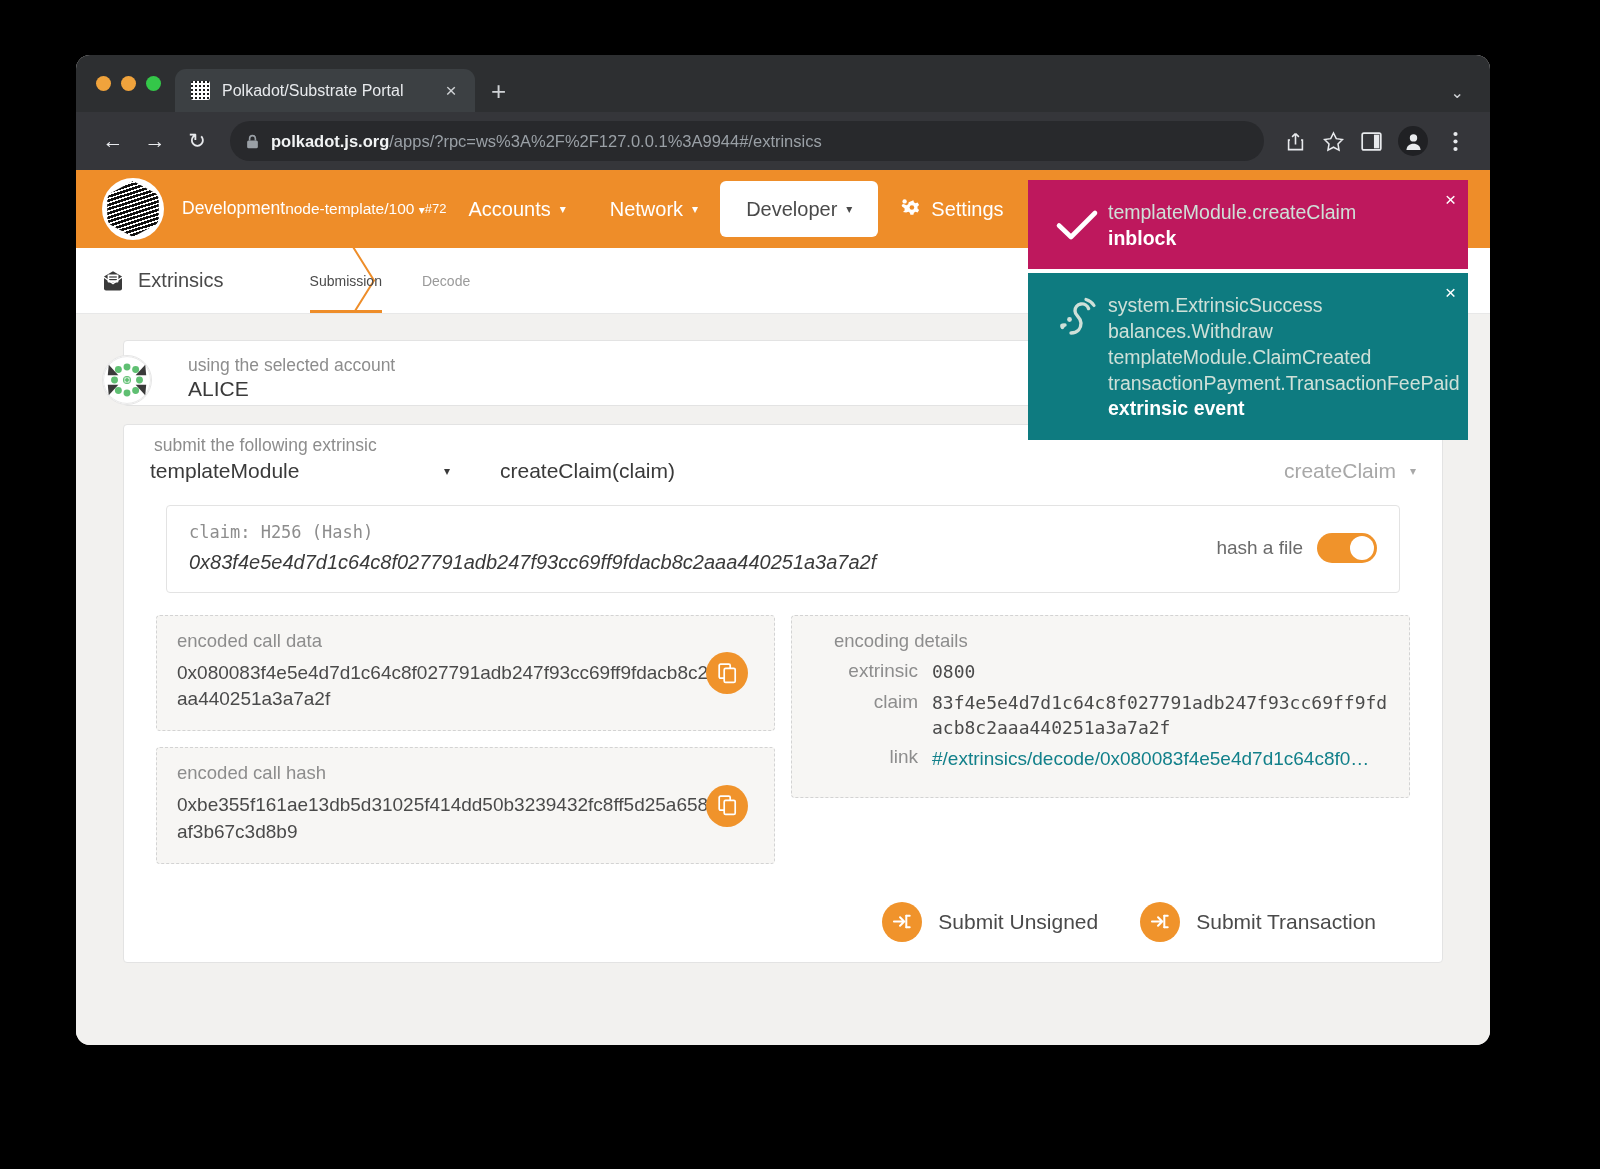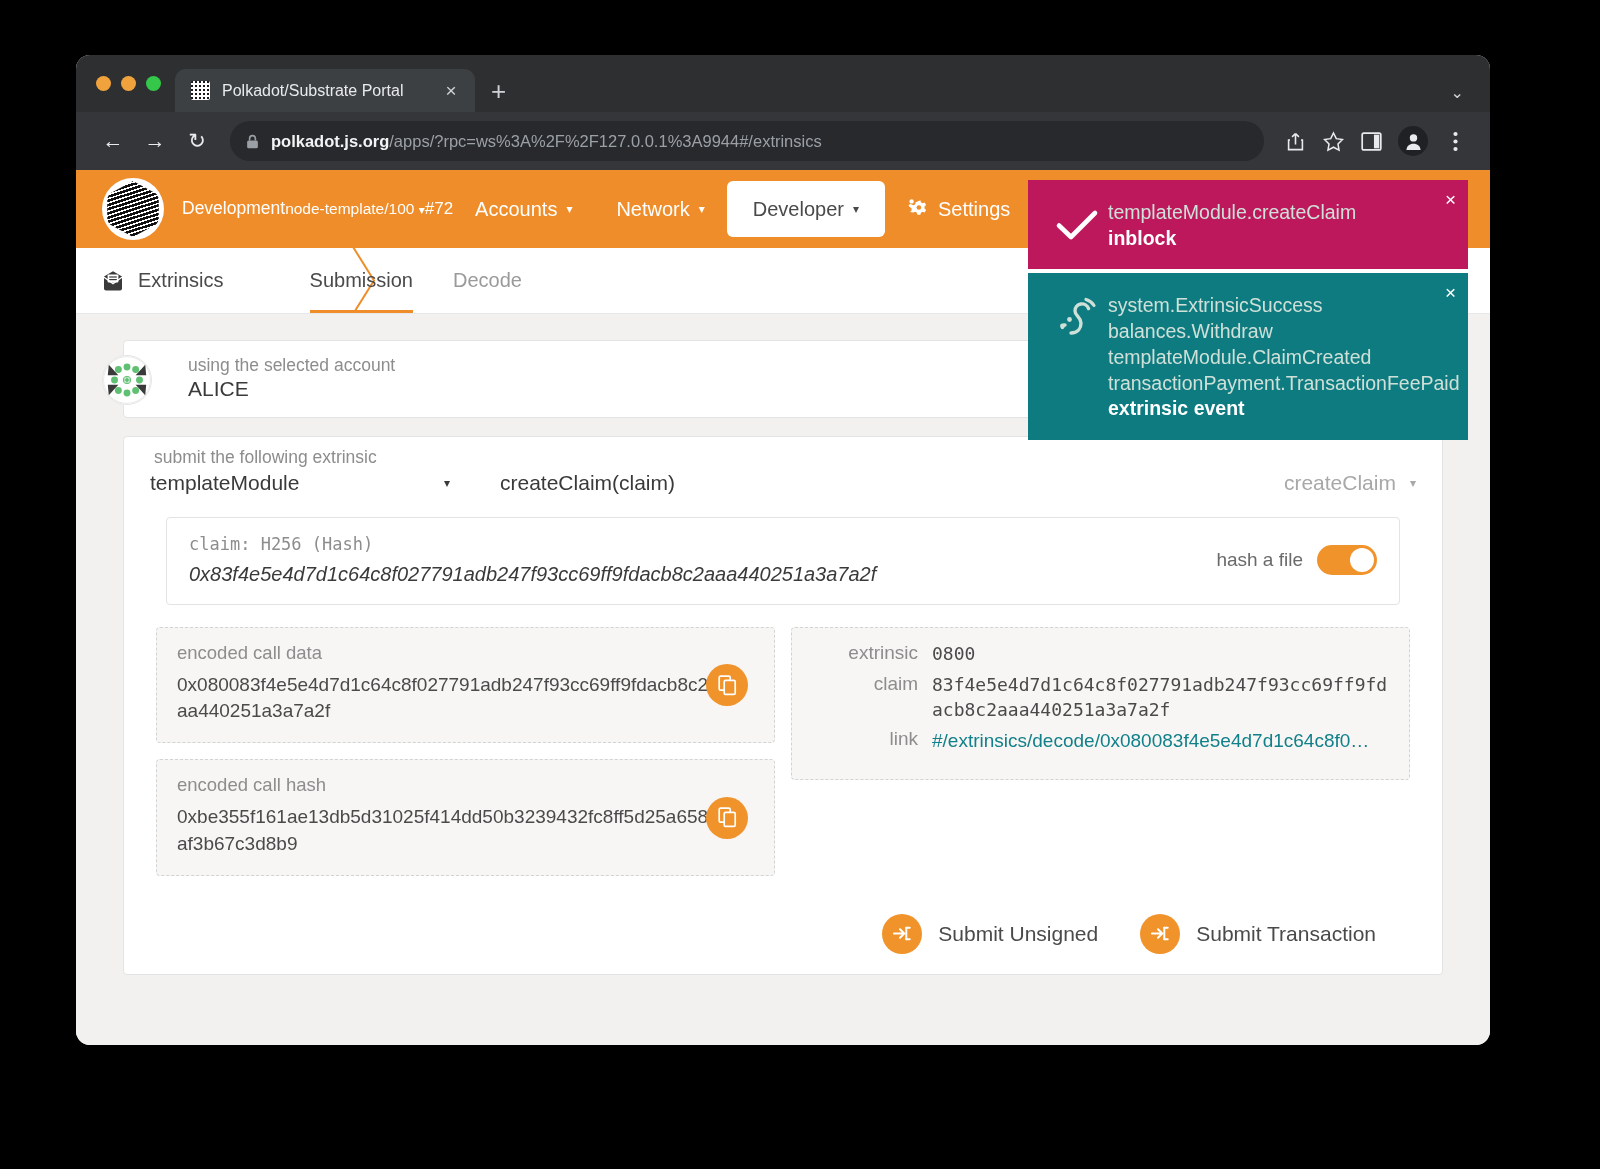--- a/index.html
+++ b/index.html
@@ -139,21 +139,21 @@
     background: #fff; display: flex; align-items: center; justify-content: center;
     flex: none;
   }
   .chain-info {
     color: #fff; text-align: center;
     line-height: 1.22; margin-left: 18px; cursor: pointer;
     display: flex; align-items: center;
   }
   .chain-name { font-size: 17.5px; }
   .chain-node { font-size: 15.5px; }
-  .chain-block { font-size: 17px; }
+  .chain-block { font-size: 13px; }
   .navitem {
     color: #fff; font-size: 20px;
     padding: 0 22px; cursor: pointer;
     display: flex; align-items: center; gap: 9px;
     height: 100%;
   }
   .navitem.active {
     background: #fff; color: #4a4a4a;
     border-radius: 6px; height: 56px;
     padding: 0 26px;
@@ -175,21 +175,21 @@
     font-size: 20px; color: #4a4a4a;
     padding-right: 36px;
   }
   .crumb-ico { width: 22px; height: 24px; flex: none; }
   .crumb-arrow {
     position: absolute; left: 268px; top: 0; height: 100%;
     width: 40px;
     pointer-events: none;
   }
   .subtab {
-    font-size: 20px; color: #4a4a4a;
+    font-size: 14px; color: #4a4a4a;
     padding: 8px 20px; height: 100%;
     display: flex; align-items: center; cursor: pointer;
     position: relative; margin-left: 30px;
   }
   .subtab.muted { color: #9a9a9a; margin-left: 0; }
   .subtab.sel::after {
     content: ''; position: absolute; left: 20px; right: 20px; bottom: 0;
     height: 3px; background: #ee8d29;
   }
 
@@ -197,21 +197,21 @@
 
   .card {
     margin: 0 auto;
     width: 1320px;
     background: #fff;
     border: 1px solid #e3e3e3;
     border-radius: 4px;
     position: relative;
   }
   .card.account {
-    height: 78px;
+    height: 66px;
     display: flex; align-items: center;
     padding: 0 26px;
     margin-bottom: 18px;
   }
   .field-label {
     font-size: 17.5px; color: #8d8d8d;
     position: absolute; left: 30px; top: 10px;
   }
   .identicon {
     position: absolute; left: -22px; top: 14px;
@@ -550,20 +550,21 @@
               <div class="copy-btn">
                 <svg width="19" height="21" viewBox="0 0 19 21" fill="none" stroke="#fff" stroke-width="1.7">
                   <rect x="1.2" y="1.2" width="11" height="14" rx="1.4"></rect>
                   <rect x="6.2" y="5.4" width="11" height="14" rx="1.4" fill="#f0932b"></rect>
                 </svg>
               </div>
             </div>
           </div>
           <div class="enc-col">
             <div class="enc-box enc-details">
+              <div class="enc-title" style="margin-left:22px;">encoding details</div>
               <div class="det-row">
                 <div class="det-key">extrinsic</div>
                 <div class="det-val">0800</div>
               </div>
               <div class="det-row">
                 <div class="det-key">claim</div>
                 <div class="det-val">83f4e5e4d7d1c64c8f027791adb247f93cc69ff9fdacb8c2aaa440251a3a7a2f</div>
               </div>
               <div class="det-row">
                 <div class="det-key">link</div>

